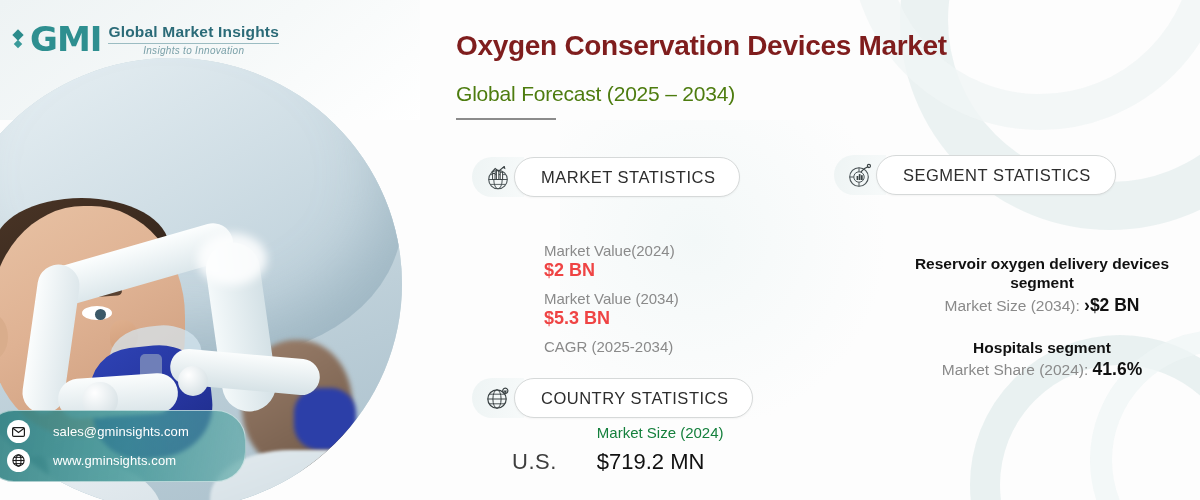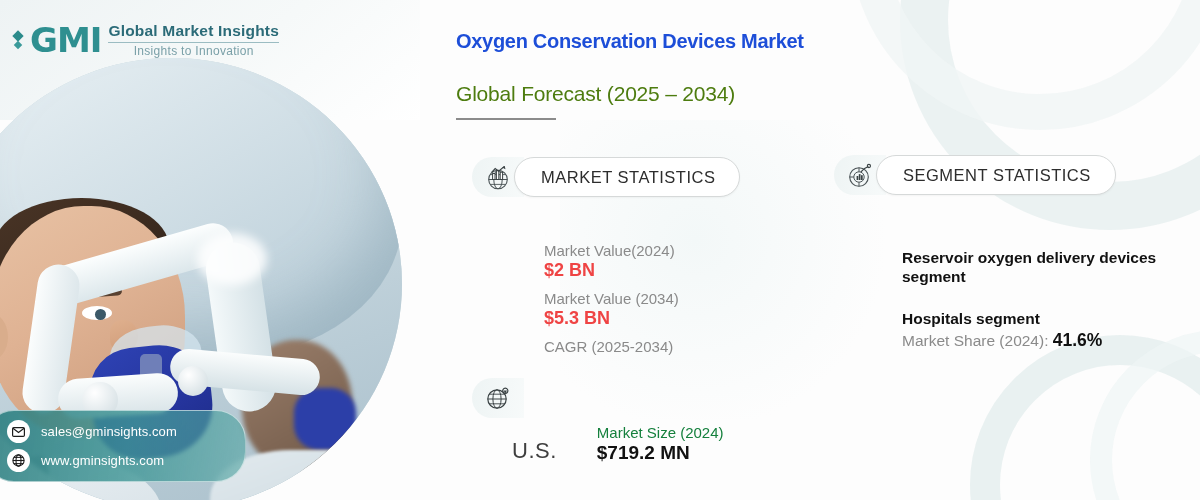--- a/index.html
+++ b/index.html
@@ -46,21 +46,21 @@
   .dmd.small { width:6px; height:6px; background:#3a9a9a; margin-left:1px; }
   .logo-gmi {
     font-family:"DejaVu Sans", sans-serif;
     font-size:34px; font-weight:bold; color:#2e8f90; letter-spacing:-1px; line-height:1;
   }
   .logo-right { display:flex; flex-direction:column; align-items:center; }
   .logo-name {
     font-size:15.5px; font-weight:bold; color:#2b6b78; letter-spacing:.2px; white-space:nowrap;
   }
   .logo-rule { width:100%; height:1px; background:#9bbcc2; margin:2px 0 1px; }
-  .logo-tag { font-size:12px; color:#7aa0a8; letter-spacing:.3px; white-space:nowrap; }
+  .logo-tag { font-size:10px; color:#7aa0a8; font-style:italic; letter-spacing:.3px; white-space:nowrap; }
 
   
   .photo-blob {
     position:absolute; left:-58px; top:58px; width:460px; height:452px;
     border-radius:50%; overflow:hidden; z-index:10;
     box-shadow:0 0 0 0 rgba(0,0,0,0);
   }
   .photo-inner { position:absolute; inset:0; background:#c9d8de; }
   
   .ph-room {
@@ -186,33 +186,33 @@
   
   .contact {
     position:absolute; left:-16px; bottom:18px; width:262px; z-index:25;
     background:linear-gradient(100deg, rgba(38,122,124,.88) 0%, rgba(64,150,150,.82) 55%, rgba(86,166,164,.62) 100%);
     border:1px solid rgba(255,255,255,.55);
     border-radius:30px;
     padding:9px 14px 9px 22px;
     display:flex; flex-direction:column; gap:6px;
     backdrop-filter:blur(2px);
   }
-  .contact-row { display:flex; align-items:center; gap:11px; }
+  .contact-row { display:flex; align-items:center; gap:23px; }
   .contact-ico {
     width:23px; height:23px; border-radius:50%; background:#ffffff;
     display:flex; align-items:center; justify-content:center; flex:0 0 auto;
   }
   .contact-ico svg { display:block; }
   .contact-txt { color:#ffffff; font-size:13px; letter-spacing:.1px; white-space:nowrap; }
 
   
   .content { position:absolute; left:452px; top:0; width:748px; height:500px; z-index:20; }
   .title {
     position:absolute; left:4px; top:30px; width:700px;
-    font-size:20px; font-weight:bold; color:#1d4ed8; letter-spacing:-.3px;
+    font-size:28px; font-weight:bold; color:#7f1d1d; letter-spacing:-.3px;
   }
   .subtitle {
     position:absolute; left:4px; top:82px;
     font-size:21px; color:#4d7c0f; letter-spacing:-.2px;
   }
   .sub-rule {
     position:absolute; left:4px; top:118px; width:100px; height:2px; background:#8b8b8b;
   }
 
   
@@ -239,21 +239,21 @@
   .stat-value { font-size:18px; font-weight:bold; color:#ef4444; margin-bottom:9px; }
 
   .seg-title { font-size:15.5px; font-weight:bold; color:#111; line-height:1.25; }
   .seg-line { font-size:15.5px; color:#8a8a8a; margin-top:2px; }
   .seg-line b { color:#111; font-size:17.5px; }
   .seg-gap { height:22px; }
 
   .country-wrap { position:absolute; display:flex; align-items:flex-end; gap:40px; }
   .country-name { font-size:22px; color:#3f3f3f; letter-spacing:.5px; }
   .country-stat-label { font-size:15px; color:#15803d; }
-  .country-stat-value { font-size:19px; font-weight:bold; color:#111; margin-top:1px; }
+  .country-stat-value { font-size:22px; font-weight:normal; color:#111; margin-top:8px; }
 </style>
 </head>
 <body>
 
 <div class="canvas">
 
   <div class="bg-tint-left"></div>
   <div class="bg-arc-tr"></div>
   <div class="bg-arc-tr2"></div>
   <div class="bg-arc-br"></div>
@@ -370,42 +370,47 @@
           <rect x="10.6" y="15" width="1.7" height="4" fill="#3a4244"></rect>
           <rect x="12.8" y="13.1" width="1.7" height="5.9" fill="#3a4244"></rect>
           <rect x="15" y="14.2" width="1.7" height="4.8" fill="#3a4244"></rect>
           <polyline points="14.8,11 18.6,7.4 22.4,5.4" fill="none" stroke="#3a4244" stroke-width="1.1"></polyline>
           <circle cx="22.9" cy="5" r="1.6" fill="none" stroke="#3a4244" stroke-width="1.1"></circle>
         </svg>
       </div>
       <div class="pill-label">SEGMENT STATISTICS</div>
     </div>
 
-    <div class="stat-block" style="left:450px; top:204px; width:280px;">
+    <div class="stat-block" style="left:450px; top:210px; width:280px;text-align:center;">
       <div class="seg-title">Reservoir oxygen delivery devices segment</div>
+      <div class="seg-line">
+        <span>Market Size (2034):</span>
+        <b>›$2 BN</b>
+      </div>
       <div class="seg-gap"></div>
       <div class="seg-title">Hospitals segment</div>
       <div class="seg-line">
         <span>Market Share (2024):</span>
         <b>41.6%</b>
       </div>
     </div>
 
     <div class="pill" style="left:20px; top:369px;">
       <div class="pill-ico-wrap">
         <svg width="28" height="28" viewBox="0 0 28 28">
           <circle cx="13" cy="15" r="9.2" fill="none" stroke="#3a4244" stroke-width="1.2"></circle>
           <ellipse cx="13" cy="15" rx="4.1" ry="9.2" fill="none" stroke="#3a4244" stroke-width="1"></ellipse>
           <line x1="3.8" y1="15" x2="22.2" y2="15" stroke="#3a4244" stroke-width="1"></line>
           <line x1="5.4" y1="10.2" x2="20.6" y2="10.2" stroke="#3a4244" stroke-width=".9"></line>
           <line x1="5.4" y1="19.8" x2="20.6" y2="19.8" stroke="#3a4244" stroke-width=".9"></line>
           <path d="M21.3 4.2 a2.6 2.6 0 1 1 -0.02 0 z" fill="none" stroke="#3a4244" stroke-width="1.2"></path>
           <path d="M21.3 9.4 L19.6 6.4 L23 6.4 Z" fill="#3a4244"></path>
         </svg>
       </div>
+      <div class="pill-label">COUNTRY STATISTICS</div>
     </div>
 
     <div class="country-wrap" style="left:60px; top:424px;">
       <div class="country-name">U.S.</div>
       <div>
         <div class="country-stat-label">Market Size (2024)</div>
         <div class="country-stat-value">$719.2 MN</div>
       </div>
     </div>
 

